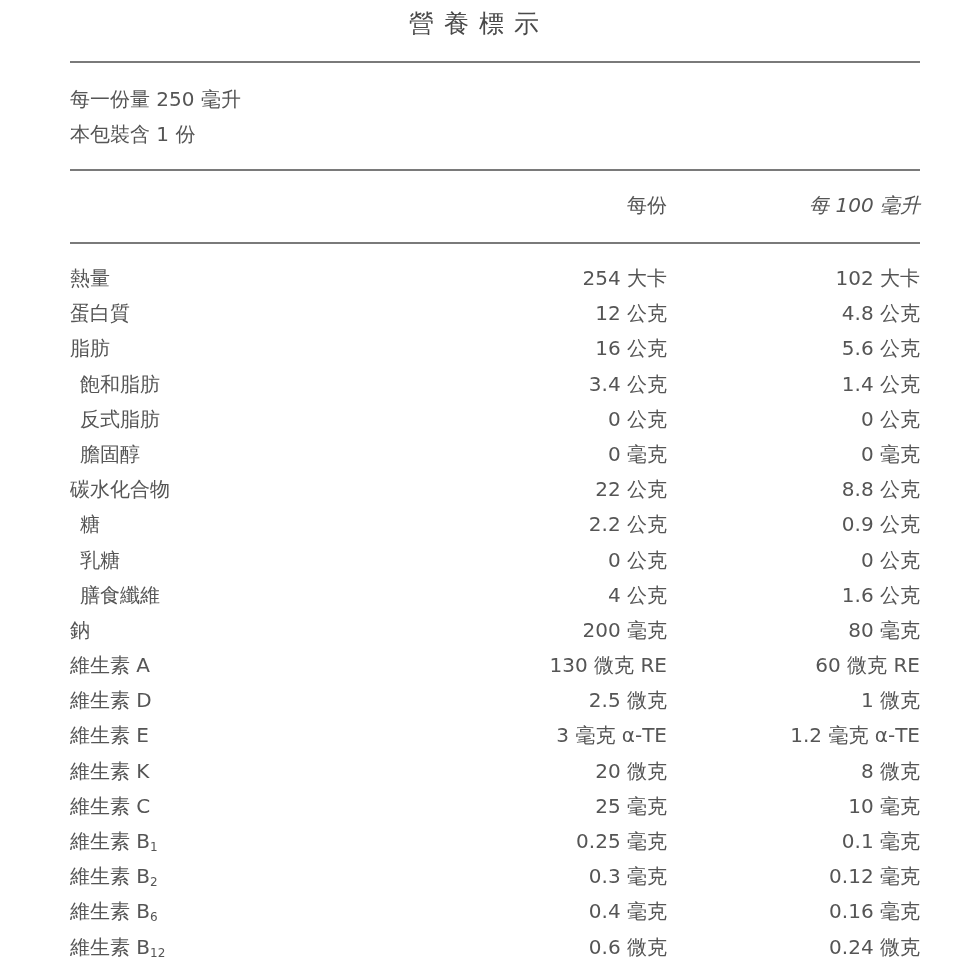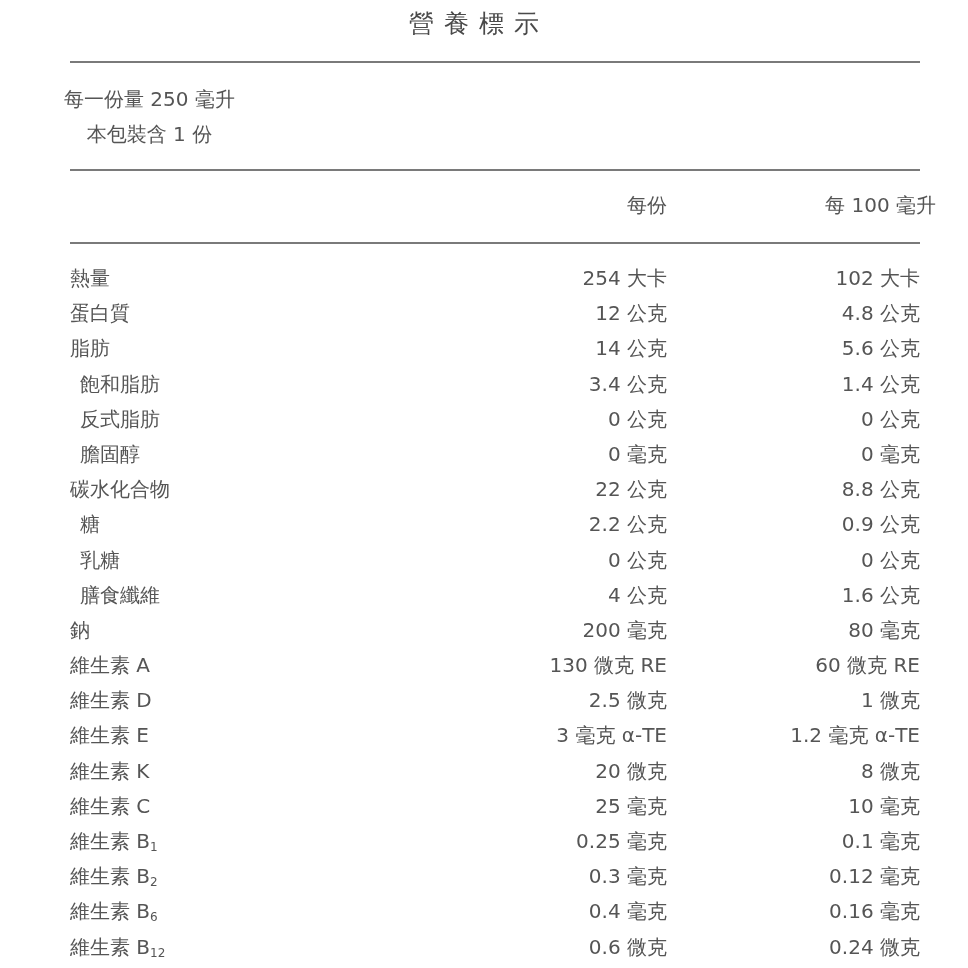--- a/index.html
+++ b/index.html
@@ -32,37 +32,36 @@
       left: 70px;
       width: 850px;
       height: 2px;
       background: #7a7a7a;
     }
     .rule.r1 { top: 61px; }
     .rule.r2 { top: 169px; }
     .rule.r3 { top: 242px; }
     .serving {
       position: absolute;
-      left: 64px;
+      left: 70px;
       top: 82px;
       font-size: 20px;
       line-height: 35px;
       color: #555555;
-      text-align: center;
     }
     .col-head {
       position: absolute;
       top: 188px;
       font-size: 20px;
       line-height: 34px;
       text-align: left;
       color: #555555;
     }
     .col-head.per-serving { right: 301px; }
-    .col-head.per-100 { right: 32px; }
+    .col-head.per-100 { right: 48px; font-style: italic; }
     .rows {
       position: absolute;
       left: 70px;
       top: 261px;
       width: 850px;
     }
     .row {
       position: relative;
       height: 35.2px;
       line-height: 35.2px;
@@ -121,21 +120,21 @@
       <span class="v1">254 大卡</span>
       <span class="v2">102 大卡</span>
     </div>
     <div class="row">
       <span class="name"><span>蛋白質</span></span>
       <span class="v1">12 公克</span>
       <span class="v2">4.8 公克</span>
     </div>
     <div class="row">
       <span class="name"><span>脂肪</span></span>
-      <span class="v1">14 公克</span>
+      <span class="v1">16 公克</span>
       <span class="v2">5.6 公克</span>
     </div>
     <div class="row indent">
       <span class="name"><span>飽和脂肪</span></span>
       <span class="v1">3.4 公克</span>
       <span class="v2">1.4 公克</span>
     </div>
     <div class="row indent">
       <span class="name"><span>反式脂肪</span></span>
       <span class="v1">0 公克</span>

